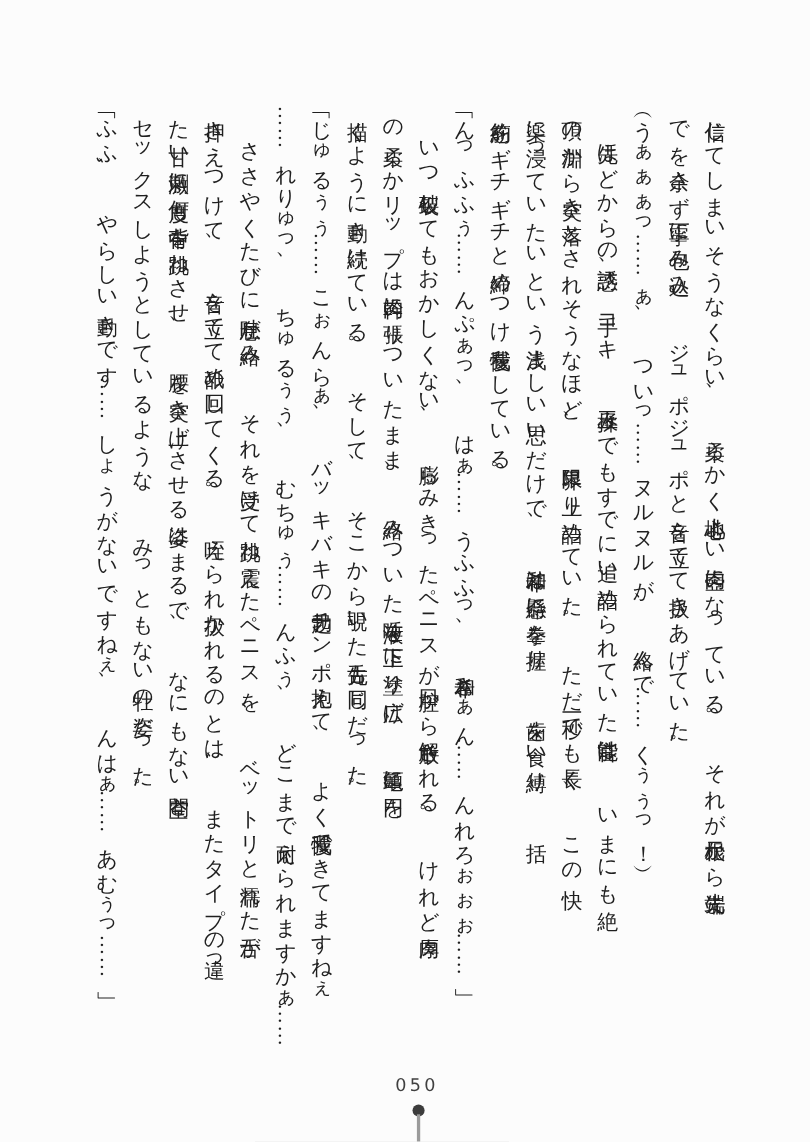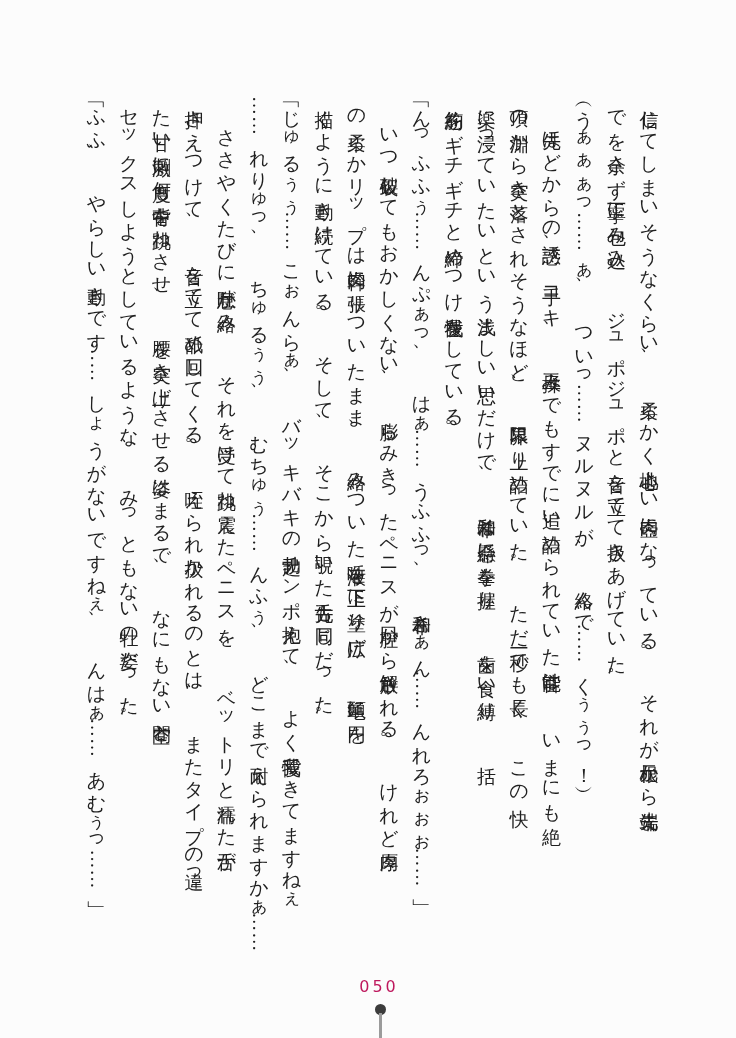--- a/index.html
+++ b/index.html
@@ -42,21 +42,21 @@
   }
   .page-number {
     position: absolute;
     top: 977px;
     left: 347px;
     width: 64px;
     text-align: center;
     font-family: "DejaVu Sans", "Liberation Sans", sans-serif;
     font-size: 16px;
     letter-spacing: 3px;
-    color: #be185d;
+    color: #404040;
   }
   .marker-dot {
     position: absolute;
     left: 375px;
     top: 1004px;
     width: 11px;
     height: 11px;
     border-radius: 50%;
     background: #3c3c3c;
   }

